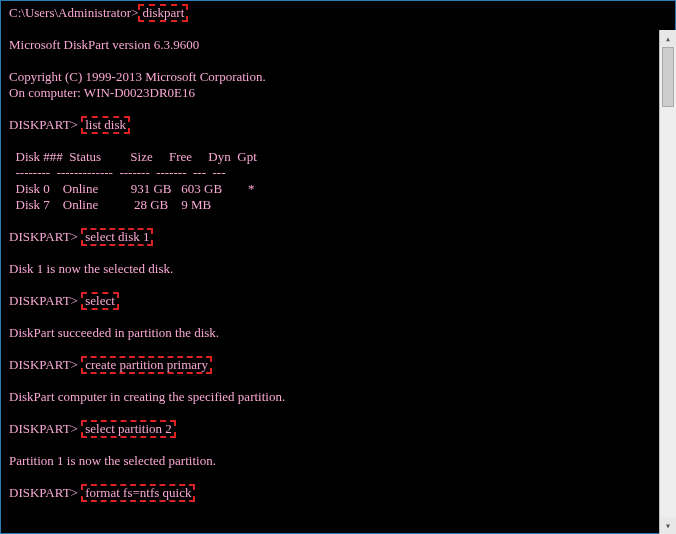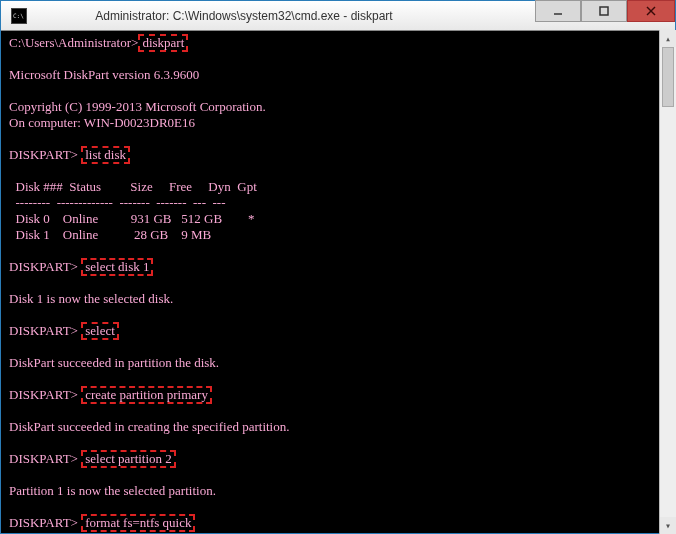--- a/index.html
+++ b/index.html
@@ -124,68 +124,46 @@
     height: 60px;
     background: #ccc;
     border: 1px solid #aaa;
   }
 </style>
 </head>
 <body>
 
 <div class="window">
 
-  <div class="titlebar">
-    <span class="title-icon"></span>
-    <span class="title-text">Administrator: C:\Windows\system32\cmd.exe - diskpart</span>
-    <div class="controls">
-      <div class="ctrl">
-        <svg viewBox="0 0 12 12">
-            <line x1="2" y1="9" x2="10" y2="9" stroke="#333" stroke-width="1.5"></line>
-          </svg>
-      </div>
-      <div class="ctrl">
-        <svg viewBox="0 0 12 12">
-            <rect x="2" y="2" width="8" height="8" fill="none" stroke="#333" stroke-width="1.5"></rect>
-          </svg>
-      </div>
-      <div class="ctrl close">
-        <svg viewBox="0 0 12 12">
-            <line x1="2" y1="2" x2="10" y2="10" stroke="#3a0a08" stroke-width="1.5"></line>
-            <line x1="10" y1="2" x2="2" y2="10" stroke="#3a0a08" stroke-width="1.5"></line>
-          </svg>
-      </div>
-    </div>
-  </div>
 
   <div class="terminal"><span>C:\Users\Administrator&gt;</span><span class="hl">diskpart</span>
 
 <span>Microsoft DiskPart version 6.3.9600</span>
 
 <span>Copyright (C) 1999-2013 Microsoft Corporation.</span>
 <span>On computer: WIN-D0023DR0E16</span>
 
 <span>DISKPART&gt;</span> <span class="hl">list disk</span>
 
   <span>Disk ###</span>  <span>Status</span>         <span>Size</span>     <span>Free</span>     <span>Dyn</span>  <span>Gpt</span>
   --------  -------------  -------  -------  ---  ---
-  <span>Disk 0</span>    <span>Online</span>          <span>931 GB</span>   <span>512 GB</span>        <span>*</span>
-  <span>Disk 1</span>    <span>Online</span>          <span> 28 GB</span>   <span> 9 MB</span>
+  <span>Disk 0</span>    <span>Online</span>          <span>931 GB</span>   <span>603 GB</span>        <span>*</span>
+  <span>Disk 7</span>    <span>Online</span>          <span> 28 GB</span>   <span> 9 MB</span>
 
 <span>DISKPART&gt;</span> <span class="hl">select disk 1</span>
 
 <span>Disk 1 is now the selected disk.</span>
 
 <span>DISKPART&gt;</span> <span class="hl">select</span>
 
 <span>DiskPart succeeded in partition the disk.</span>
 
 <span>DISKPART&gt;</span> <span class="hl">create partition primary</span>
 
-<span>DiskPart succeeded in creating the specified partition.</span>
+<span>DiskPart computer in creating the specified partition.</span>
 
 <span>DISKPART&gt;</span> <span class="hl">select partition 2</span>
 
 <span>Partition 1 is now the selected partition.</span>
 
 <span>DISKPART&gt;</span> <span class="hl">format fs=ntfs quick</span>
 
 
 
 

